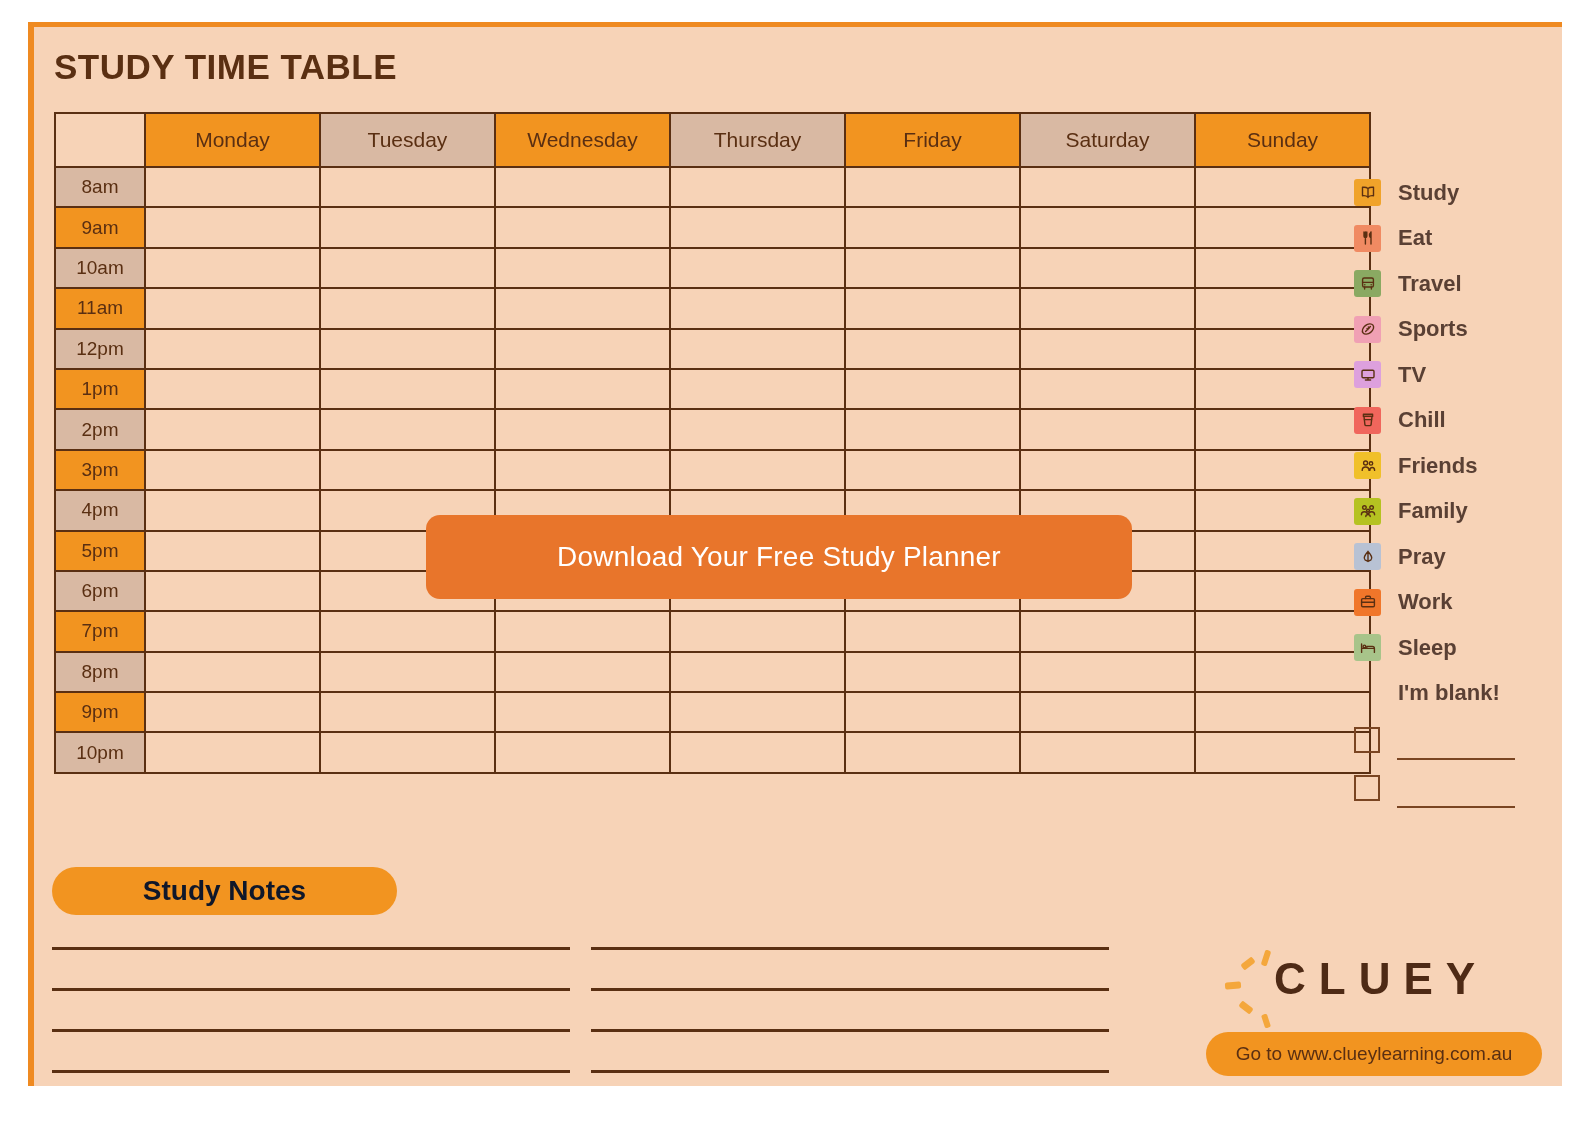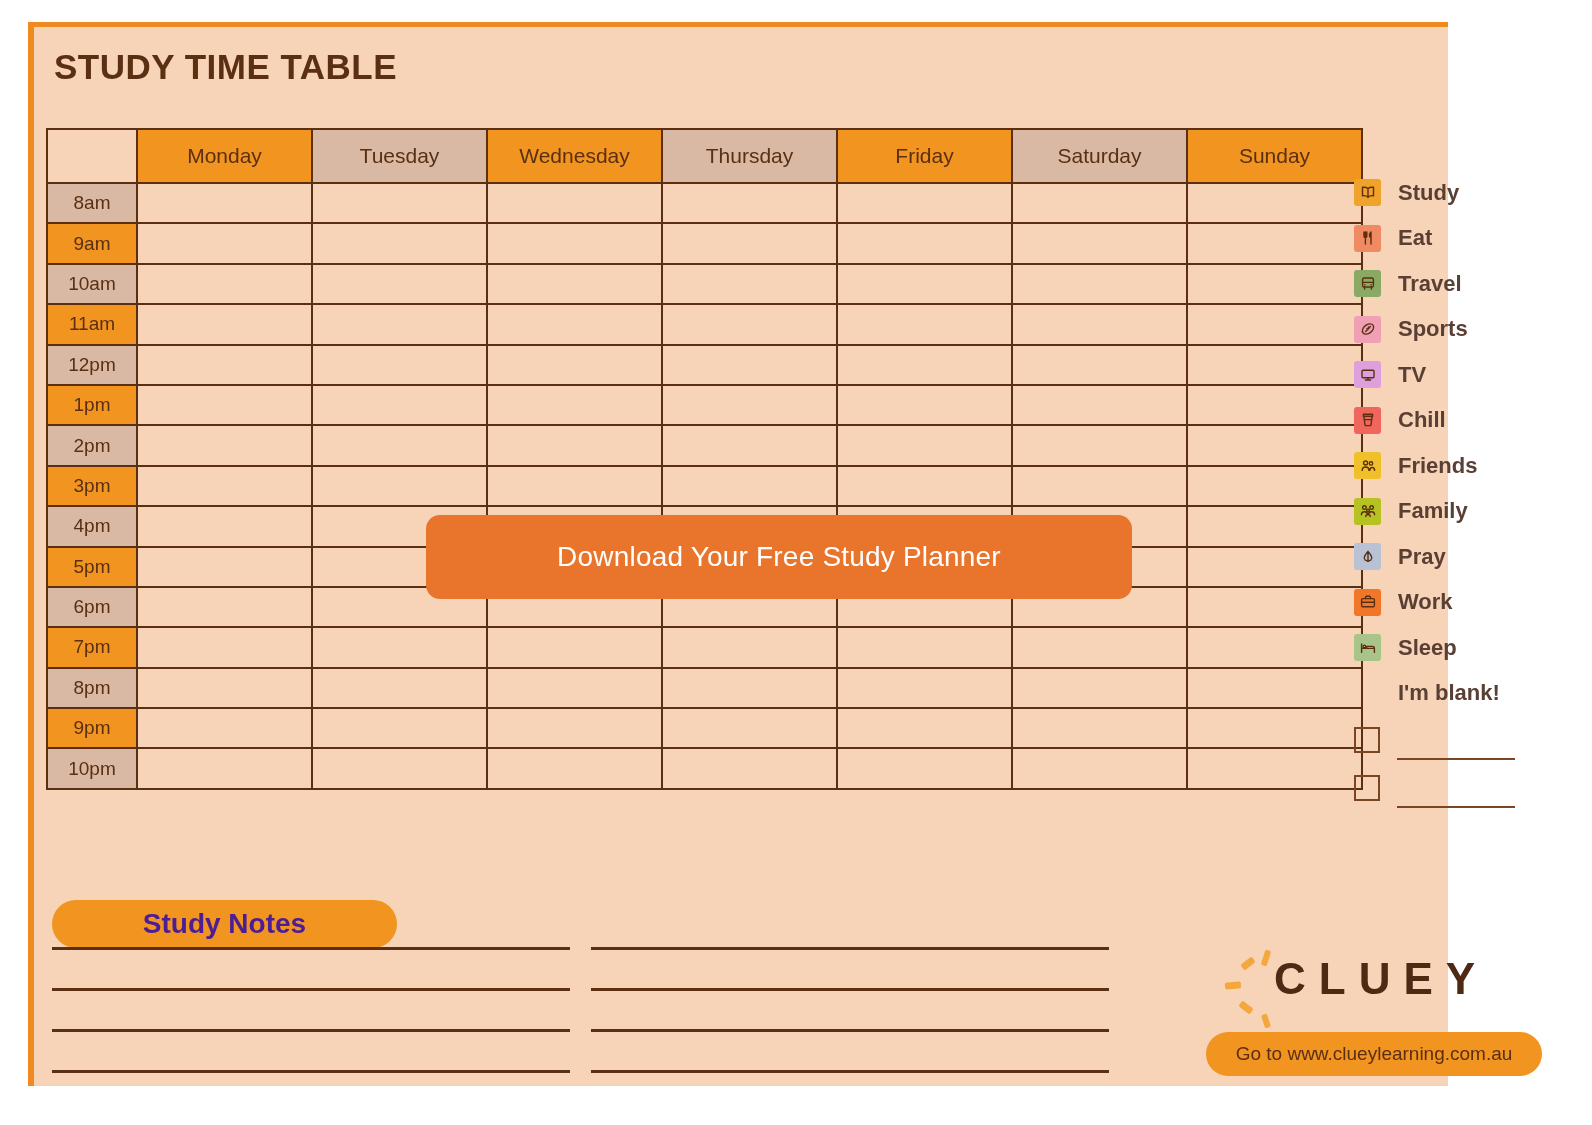--- a/index.html
+++ b/index.html
@@ -11,21 +11,21 @@
     width: 1592px;
     height: 1125px;
     font-family: "Liberation Sans", sans-serif;
     overflow: hidden;
   }
 
   #page {
     position: absolute;
     left: 28px;
     top: 22px;
-    width: 1420px;
+    width: 1534px;
     height: 1064px;
     background: #f7d3b7;
     border-left: 6px solid #ef8a21;
     border-top: 5px solid #ef8a21;
     box-sizing: border-box;
   }
 
   
   #title {
     position: absolute;
@@ -34,25 +34,24 @@
     font-size: 35px;
     font-weight: bold;
     letter-spacing: 0.5px;
     color: #5a2f12;
     white-space: nowrap;
   }
 
   
   #timetable {
     position: absolute;
-    left: 12px;
+    left: 20px;
     top: 85px;
     border-collapse: collapse;
     table-layout: fixed;
-    margin-top: 16px;
   }
   #timetable td, #timetable th {
     border: 2px solid #5a2f12;
     padding: 0;
     margin: 0;
   }
   .corner-cell {
     width: 88px;
     height: 52px;
     background: #f7d3b7;
@@ -162,24 +161,23 @@
     position: absolute;
     left: 18px;
     top: 840px;
     width: 345px;
     height: 48px;
     background: #f29420;
     border-radius: 26px;
     display: flex;
     align-items: center;
     justify-content: center;
-    color: #4c1d95;
+    color: #0f172a;
     font-size: 28px;
     font-weight: bold;
-    margin-top: 33px;
   }
 
   .notes-col {
     position: absolute;
     width: 518px;
   }
   #notes-col-left  { left: 18px;  top: 920px; }
   #notes-col-right { left: 557px; top: 920px; }
   .note-line {
     height: 0;

